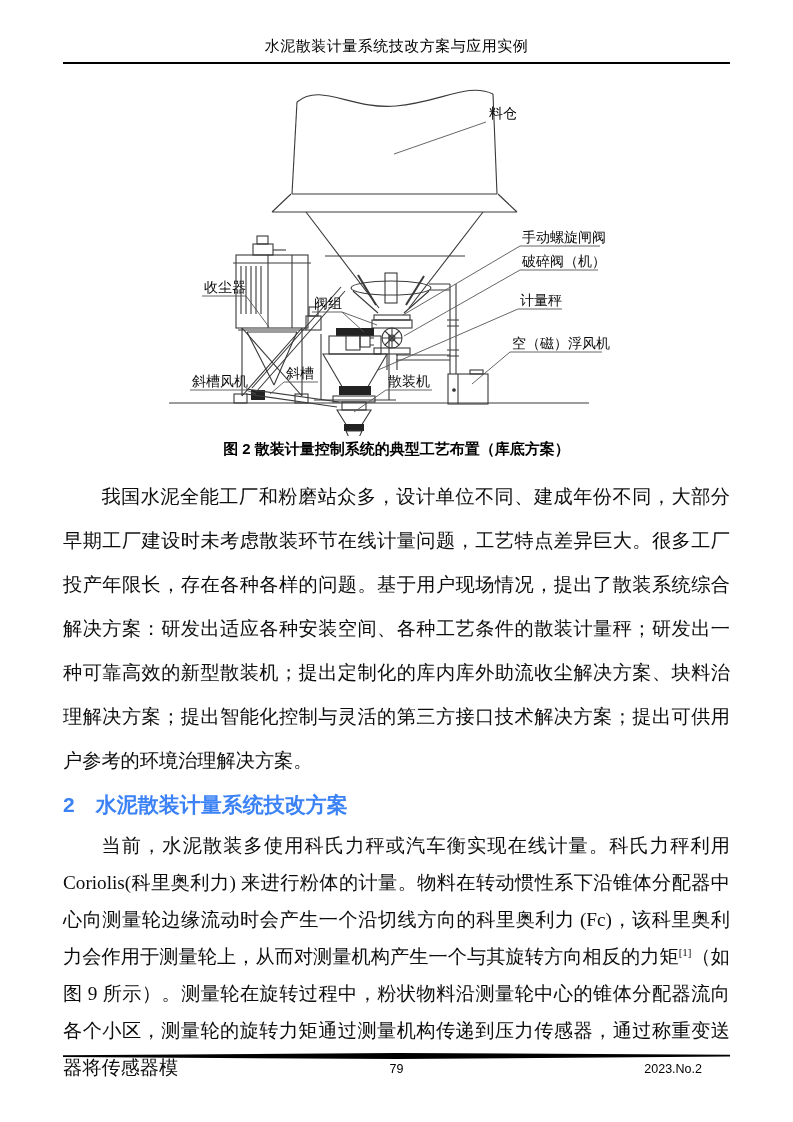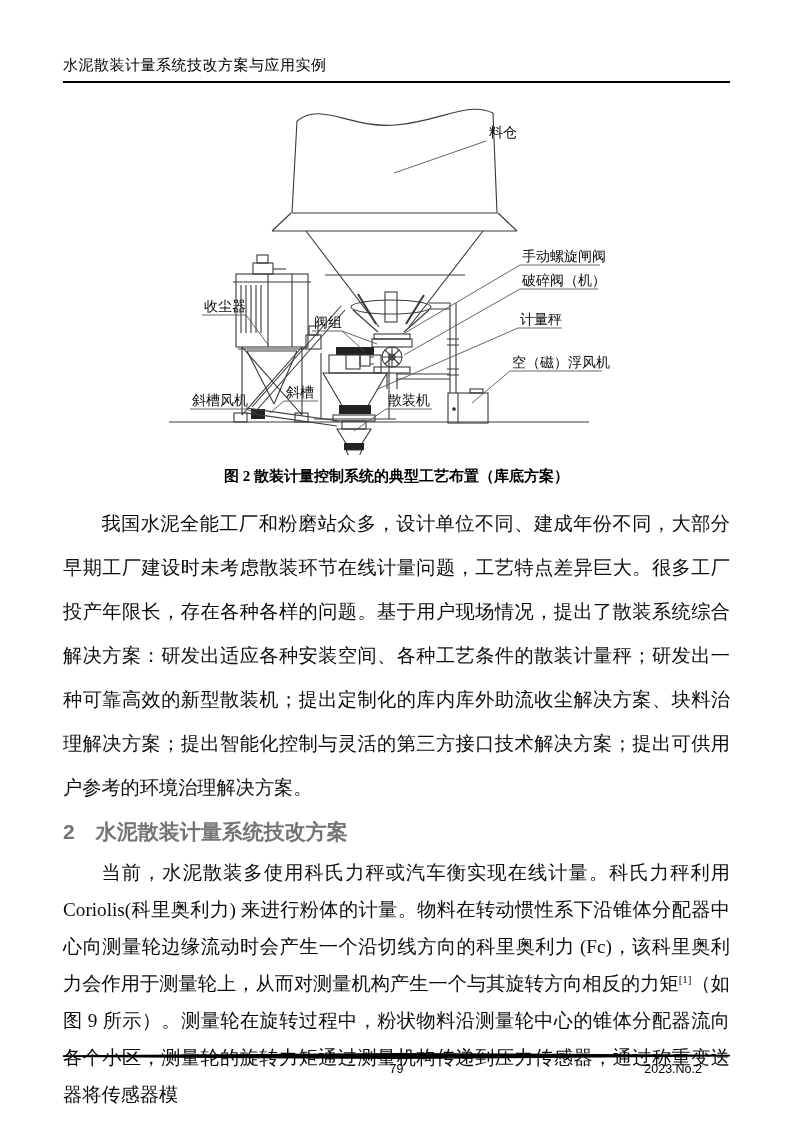--- a/index.html
+++ b/index.html
@@ -7,59 +7,60 @@
     position:relative;
     width:793px;height:1122px;
     margin:0 auto;
     background:#fff;
     font-family:"Liberation Serif","DejaVu Serif",serif;
     color:#111;
     overflow:hidden;
   }
   .content{position:absolute;left:63px;right:63px;top:0;}
   .running-head{
-    padding-top:56px;
+    padding-top:37px;
+    text-align:center;
     font-size:15px;
     letter-spacing:.5px;
     color:#000;
   }
   .head-rule{height:2px;background:#000;margin-top:6px;}
   .figure-wrap{width:522px;margin:10px auto 0 auto;text-align:right;}
   .figure-wrap svg{display:block;}
   .diagram-line{stroke:#3a3a3a;stroke-width:1.1;fill:none;}
   .diagram-thin{stroke:#555;stroke-width:.9;fill:none;}
   .diagram-dark{fill:#222;stroke:none;}
   .diagram-label{
     font-family:"Liberation Serif","DejaVu Serif",serif;
     font-size:14px;fill:#0a0a0a;
   }
   .fig-caption{
-    margin-top:12px;
+    margin-top:4px;
     text-align:center;
-    font-family:Liberation Serif, serif;
+    font-family:Liberation Sans, sans-serif;
     font-weight:bold;
     font-size:15px;
     color:#000;
   }
   .body-para{
     margin:0;
     font-size:19.2px;
     text-align:justify;
     text-justify:inter-ideograph;
     color:#0d0d0d;
   }
   .para-1{margin-top:16px;line-height:44px;}
   .para-2{margin-top:8px;line-height:37px;}
   .indent{text-indent:2em;}
   .h-section{
     margin:8px 0 0 0;
     font-family:"Liberation Sans","DejaVu Sans",sans-serif;
     font-weight:bold;
     font-size:21px;
-    color:#737373;
+    color:#3b82f6;
     line-height:28px;
   }
   .h-sub{
     margin:10px 0 0 0;
     font-family:"Liberation Sans","DejaVu Sans",sans-serif;
     font-weight:bold;
     font-size:19.5px;
     color:#000;
     line-height:26px;
   }

